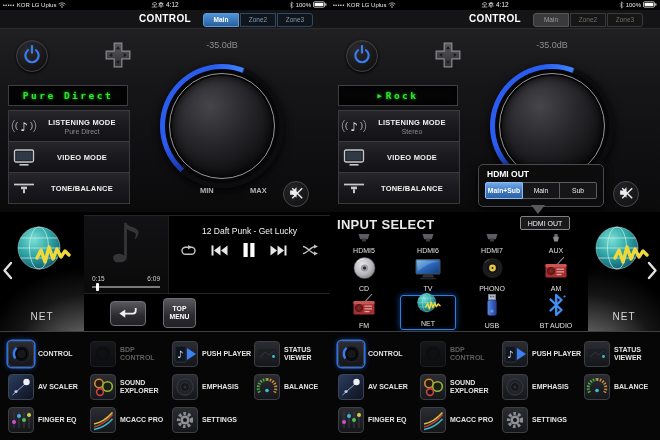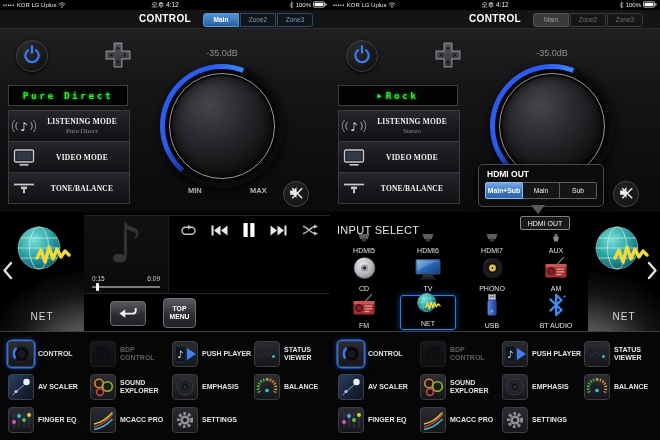--- a/index.html
+++ b/index.html
@@ -27,40 +27,40 @@
   .tabs.dim .tab{background:#161616;border-color:#3a3a3a;color:#6e6e6e;}
   .tabs.dim .tab.active{background:#3a3a3c;border-color:#565656;color:#9c9c9c;font-weight:normal;}
 
   
   .main{position:absolute;left:0;top:28px;width:330px;height:184px;border-top:1px solid #2c2c2f;
         background:linear-gradient(180deg,#202023 0%,#161618 30%,#0e0e10 75%,#0a0a0b 100%);}
   .power{position:absolute;left:16px;top:11px;width:30px;height:30px;border-radius:50%;
          background:radial-gradient(circle at 35% 30%,#2c2c30,#141416 70%);border:1px solid #3e3e44;
          box-shadow:0 1px 3px #000,inset 0 1px 1px rgba(255,255,255,.08);display:flex;align-items:center;justify-content:center;}
   .dpad{position:absolute;left:105px;top:13px;width:26px;height:26px;}
-  .voldb{position:absolute;left:160px;top:11px;width:124px;text-align:center;font-size:9px;color:#8e8e92;margin-top:8px;}
+  .voldb{position:absolute;left:160px;top:11px;width:124px;text-align:center;font-size:9px;color:#8e8e92;}
   .knob{position:absolute;left:160px;top:35px;width:124px;height:124px;border-radius:50%;box-shadow:0 3px 8px rgba(0,0,0,.9);}
   .knob-arc{position:absolute;inset:0;border-radius:50%;
             background:conic-gradient(from 222deg,#1a37a8 0deg,#2b5cf0 30deg,#2b5cf0 130deg,#3f83ff 158deg,#0c0c0f 160deg 360deg);}
   .knob-gap{position:absolute;inset:5px;border-radius:50%;background:#060607;}
   .knob-rim{position:absolute;inset:9px;border-radius:50%;border:1.5px solid #97979c;box-sizing:border-box;}
   .knob-face{position:absolute;inset:12px;border-radius:50%;box-shadow:inset 0 0 10px rgba(0,0,0,.85);
              background:radial-gradient(circle at 38% 30%,#46464a 0%,#29292d 38%,#101012 75%,#050506 100%);}
   .minl,.maxl{position:absolute;top:157px;font-size:7.5px;font-weight:bold;color:#b4b4b8;}
-  .minl{left:152px;padding-left:36px;} .maxl{left:250px;}
+  .minl{left:164px;padding-left:36px;} .maxl{left:250px;}
   .vfd{position:absolute;left:8px;top:56px;width:118px;height:19px;background:#040404;border:1px solid #3e3e42;
        box-shadow:inset 0 0 5px #000;display:flex;align-items:center;justify-content:center;
        font-family:"DejaVu Sans Mono",monospace;font-size:9.5px;font-weight:bold;color:#2ee52e;
        letter-spacing:2.5px;text-shadow:0 0 3px rgba(46,229,46,.8);white-space:nowrap;overflow:hidden;}
   .vfd .play-ind{font-size:7px;margin-right:4px;letter-spacing:0;}
   .modes{position:absolute;left:8px;top:82px;width:122px;}
   .mode{height:32px;border:1px solid #3a3a3e;margin-top:-1px;display:flex;align-items:center;box-sizing:border-box;
         background:linear-gradient(180deg,#27272b 0%,#1b1b1f 45%,#121215 100%);}
   .mode-icon{width:30px;display:flex;justify-content:center;flex:none;}
-  .mode-text{flex:1;text-align:center;padding-right:4px;font-family:Liberation Serif, serif;}
+  .mode-text{flex:1;text-align:center;padding-right:4px;}
   .mode-label{font-size:7.5px;font-weight:bold;color:#f0f0f0;letter-spacing:.2px;}
   .mode-sub{font-size:7px;color:#8a8a8e;margin-top:1px;}
   .mute{position:absolute;left:283px;top:152px;width:24px;height:24px;border-radius:50%;
         background:radial-gradient(circle at 35% 30%,#232327,#101012);border:1px solid #48484e;
         display:flex;align-items:center;justify-content:center;}
 
   
   .mid{position:absolute;left:0;top:212px;width:330px;height:119px;background:#000;}
   .car{position:absolute;top:0;height:119px;}
   .car-left{left:0;width:84px;background:radial-gradient(100px 85px at 102% 118%,#909090 0%,#505050 30%,#151515 68%,#000 100%);}
@@ -86,21 +86,21 @@
   .transport{margin-top:7px;display:flex;align-items:center;justify-content:space-between;padding:0 12px;}
   .tbtn{display:flex;align-items:center;justify-content:center;}
   .player-bottom{position:absolute;left:84px;top:82px;width:246px;height:37px;}
   .sbtn{position:absolute;background:linear-gradient(180deg,#58585e,#2b2b2f 60%,#222226);border:1px solid #6e6e74;
         border-radius:4px;box-shadow:0 1px 2px #000;display:flex;align-items:center;justify-content:center;box-sizing:border-box;}
   .back-btn{left:26px;top:7px;width:36px;height:25px;}
   .menu-btn{left:79px;top:4px;width:33px;height:30px;}
   .menu-label{font-size:6.8px;font-weight:bold;color:#fff;text-align:center;line-height:1.2;width:26px;}
 
   
-  .in-title{position:absolute;left:7px;top:12px;font-size:11px;font-weight:normal;color:#e8e8e8;letter-spacing:.3px;}
+  .in-title{position:absolute;left:7px;top:5px;font-size:13px;font-weight:bold;color:#e8e8e8;letter-spacing:.3px;}
   .hdmiout-btn{position:absolute;left:190px;top:4px;width:50px;height:14px;background:#1a1a1c;border:1px solid #8a8a8e;
                border-radius:2px;font-size:7px;color:#f0f0f0;display:flex;align-items:center;justify-content:center;box-sizing:border-box;}
   .input-grid{position:absolute;left:2px;top:20px;width:256px;height:99px;display:grid;
               grid-template-columns:repeat(4,1fr);grid-template-rows:24px 38px 37px;}
   .in-cell{display:flex;flex-direction:column;align-items:center;justify-content:flex-end;padding-bottom:2px;box-sizing:border-box;}
   .in-label{font-size:7px;color:#e0e0e0;margin-top:1px;white-space:nowrap;}
   .in-cell.selected{border:1px solid #2f7fe0;border-radius:3px;margin:1px 4px;
                     box-shadow:0 0 6px rgba(40,120,255,.55),inset 0 0 4px rgba(40,120,255,.25);}
 
   
@@ -271,20 +271,21 @@
           <div class="note-glyph">♪</div>
           <div class="time-row">
             <span>0:15</span>
             <span>6:09</span>
           </div>
           <div class="slider">
               <div class="slider-handle"></div>
             </div>
         </div>
         <div class="track-panel">
+          <div class="track-title">12 Daft Punk - Get Lucky</div>
           <div class="transport">
               <div class="tbtn">
                 <svg width="15" height="11" viewBox="0 0 15 11">
                   <rect x="1" y="2.2" width="13" height="7" rx="3.5" fill="none" stroke="#c4c4c4" stroke-width="1.4"></rect>
                   <polygon points="7,0 11,2.2 7,4.4" fill="#c4c4c4"></polygon>
                 </svg>
               </div>
               <div class="tbtn">
                 <svg width="17" height="11" viewBox="0 0 17 11">
                   <rect x="0.5" y="0.5" width="2" height="10" fill="#e8e8e8"></rect>

